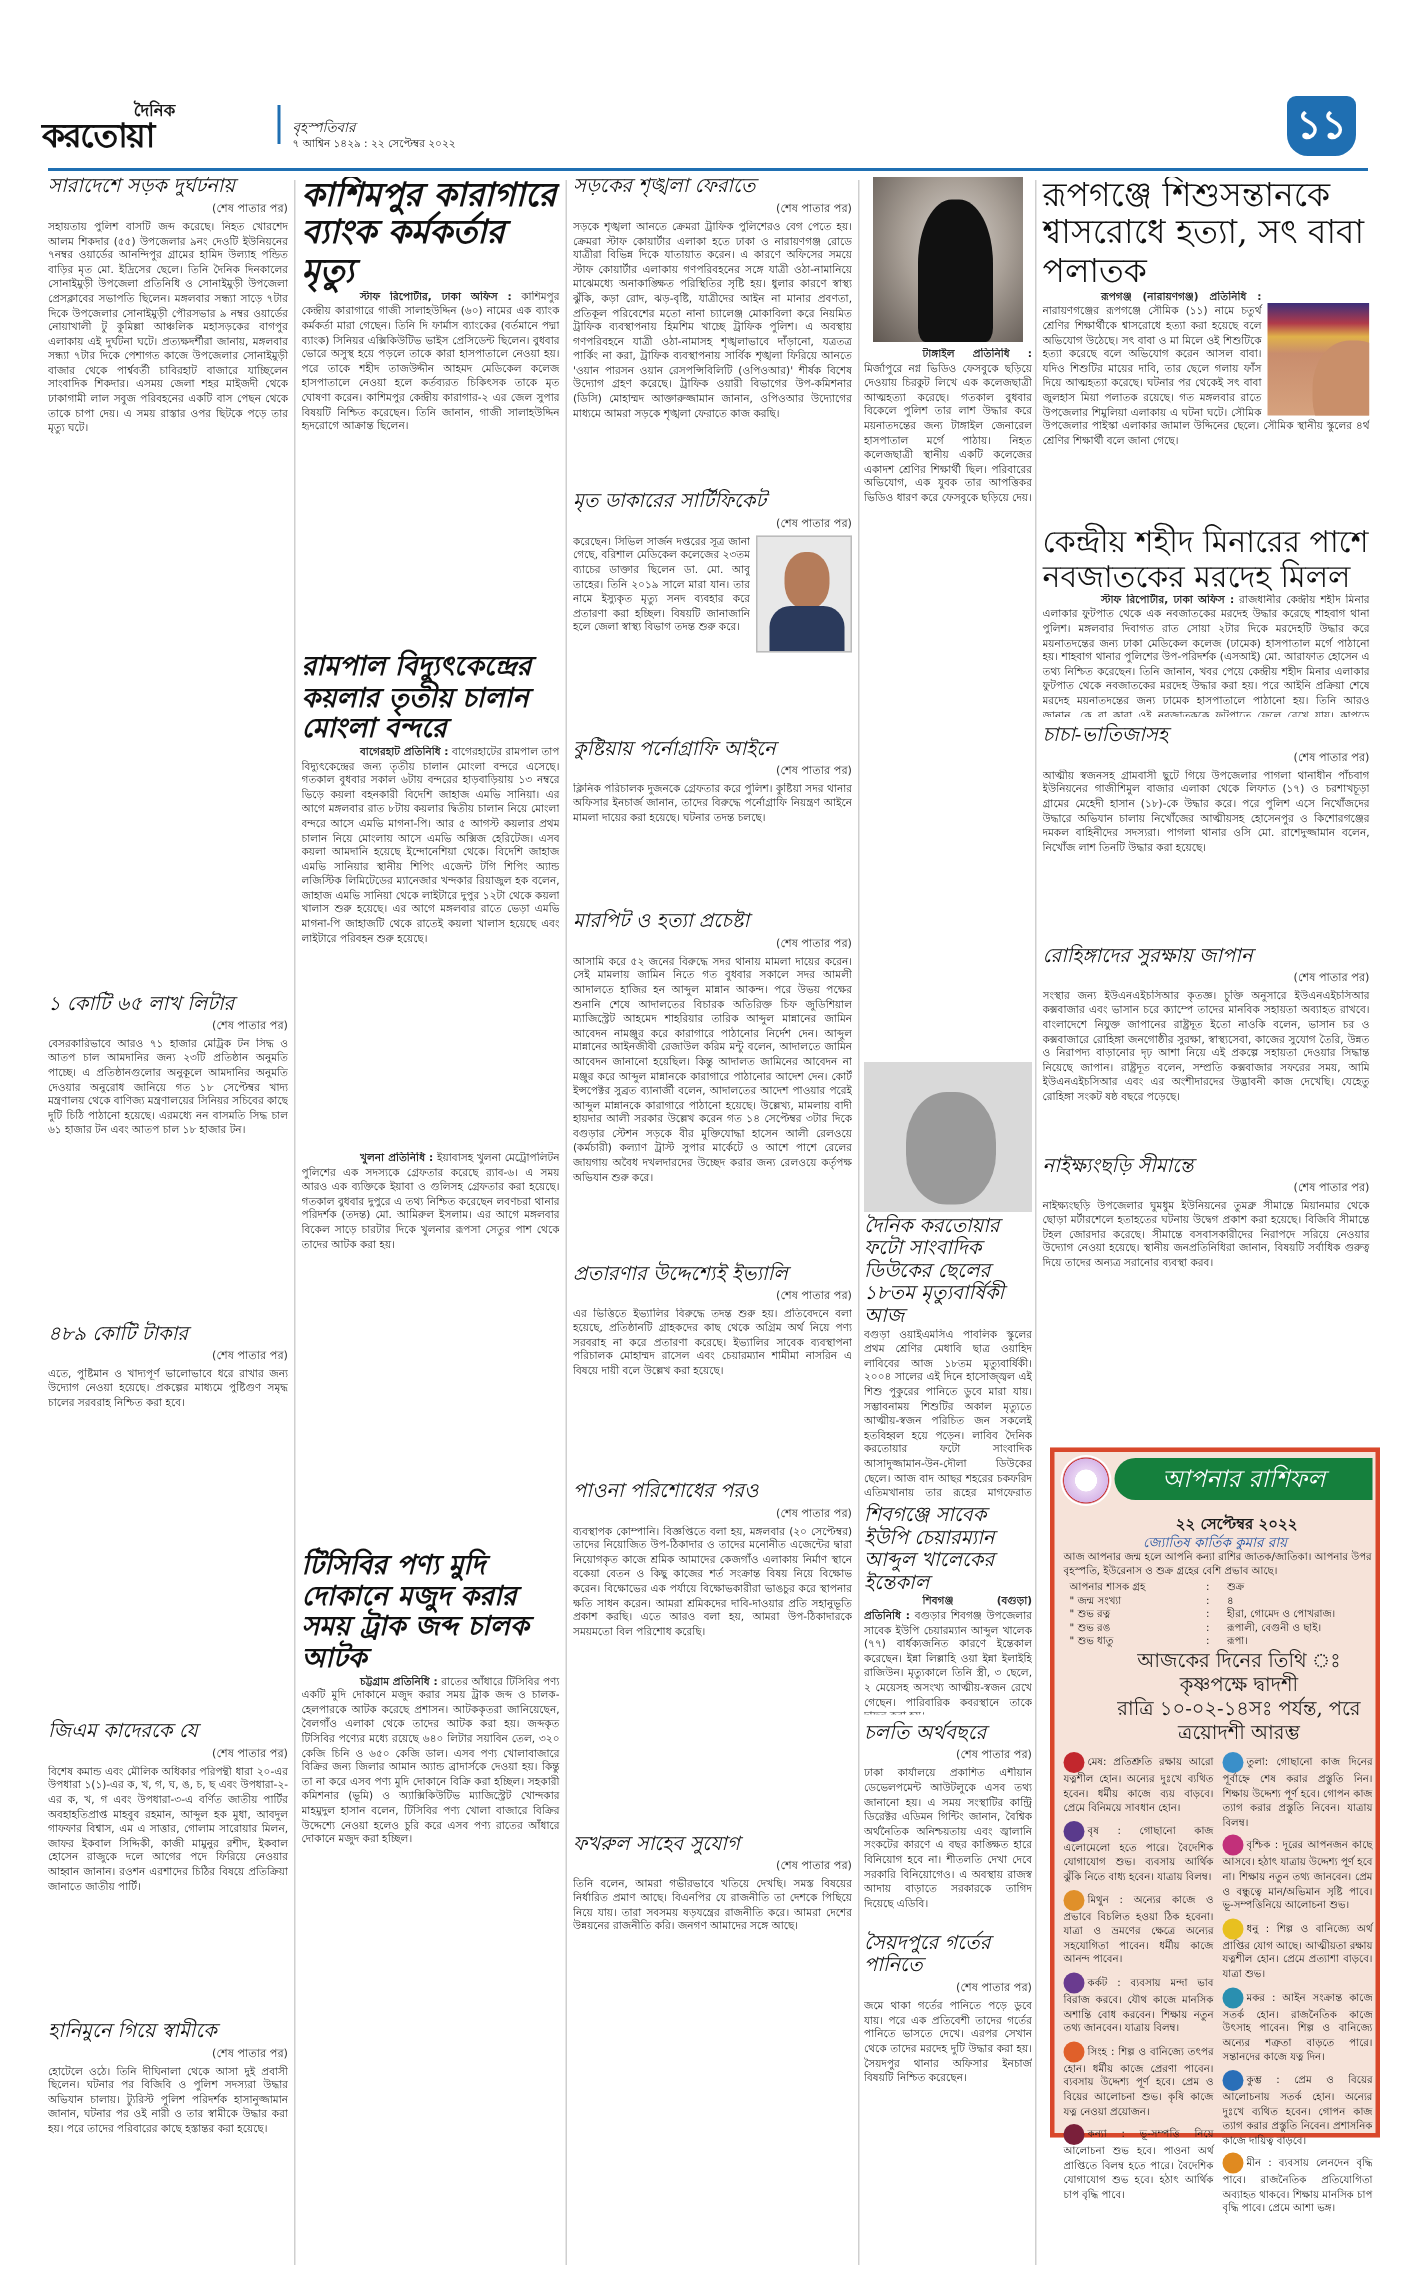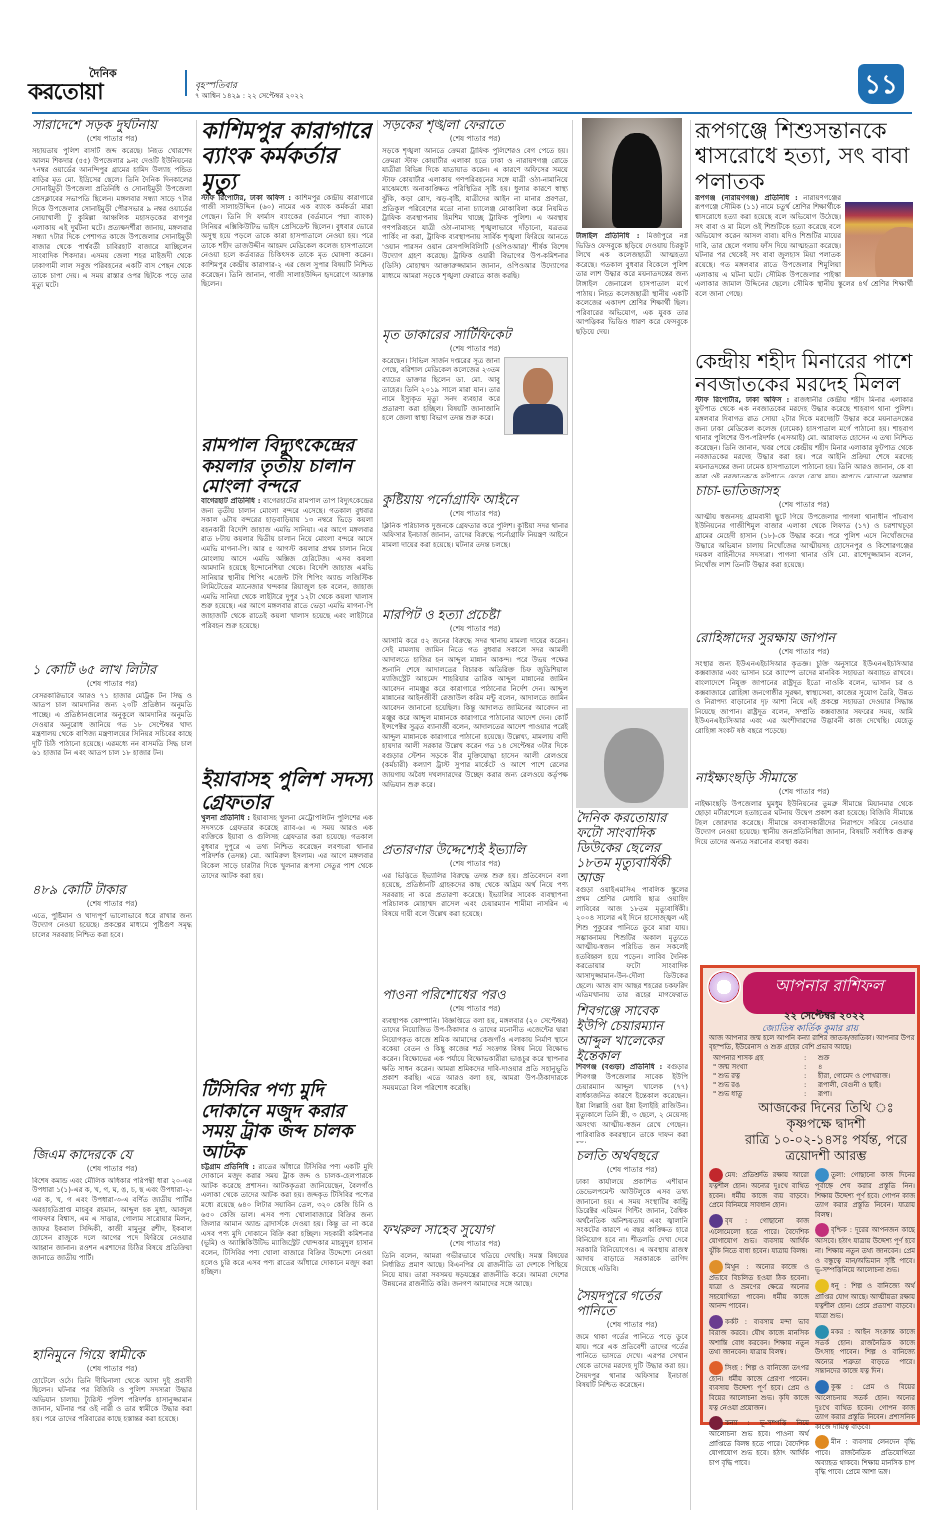--- a/index.html
+++ b/index.html
@@ -16,38 +16,38 @@
   .page-no { position: absolute; left: 858px; top: 64px; width: 46px; height: 40px; background: #1f6fb2; color: #fff; font-size: 26px; font-weight: bold; text-align: center; line-height: 40px; border-radius: 6px 6px 14px 14px; }
   .mast-rule { position: absolute; left: 32px; top: 112px; width: 880px; height: 2px; background: #1f6fb2; }
 
   .col { position: absolute; top: 118px; overflow: hidden; }
   .article { margin-bottom: 6px; }
   .head { font-family: "DejaVu Serif", serif; font-style: italic; text-align: left; color: #111; line-height: 1.15; }
   .h-sm { font-size: 13px; }
   .h-md { font-size: 17px; }
   .h-lg { font-size: 24px; font-weight: bold; font-style: italic; }
   .h-xl { font-size: 28px; font-style: normal; }
-  .cont { font-size: 7.5px; text-align: center; color: #333; margin-bottom: 2px; }
+  .cont { font-size: 7.5px; text-align: right; color: #333; margin-bottom: 2px; }
   .body { font-size: 7px; line-height: 9.6px; text-align: justify; color: #2b2b2b; }
-  .byline { font-weight: bold; }
+  .byline { font-weight: bold; margin-left: 39px; }
   .vrule { position: absolute; top: 120px; width: 1px; height: 1390px; background: #cfcfcf; }
 
   .img-box { background: #888; position: relative; overflow: hidden; }
   .silhouette { background: radial-gradient(ellipse at 55% 40%, #d8d2cc 0%, #a89f96 45%, #5e5650 100%); }
   .silhouette .shape { position: absolute; left: 30px; top: 15px; width: 50px; height: 95px; background: #111; border-radius: 45% 45% 10% 10%; }
   .boy { background: linear-gradient(180deg,#3b2f7a 0%,#b03a4a 18%,#e0b24a 30%,#c98d6d 45%,#d6a27e 100%); }
   .boy .face { position:absolute; left: 30px; top: 25px; width: 55px; height: 70px; background: #c98f6a; border-radius: 45%; }
   .man { background: #e8e8e8; border: 1px solid #bbb; }
   .man .face { position:absolute; left: 18px; top: 10px; width: 30px; height: 38px; background:#b57c5a; border-radius: 45%; }
   .man .suit { position:absolute; left: 8px; top: 46px; width: 50px; height: 30px; background:#2b3a5c; border-radius: 14px 14px 0 0; }
   .child { background: #d9d9d9; }
   .child .face { position:absolute; left: 28px; top: 20px; width: 60px; height: 75px; background:#9a9a9a; border-radius: 45%; }
 
   .rashi { position: absolute; left: 700px; top: 965px; width: 220px; height: 460px; background: #f6e3d9; border: 3px solid #d9482b; }
-  .rashi-banner { position: absolute; left: 40px; top: 4px; width: 172px; height: 42px; background: #be185d; color: #fff; font-size: 16px; text-align: center; line-height: 28px; border-radius: 14px 0 0 14px; font-style: italic; }
+  .rashi-banner { position: absolute; left: 40px; top: 4px; width: 172px; height: 28px; background: #15803d; color: #fff; font-size: 16px; text-align: center; line-height: 28px; border-radius: 14px 0 0 14px; font-style: italic; }
   .rashi-wheel { position: absolute; left: 4px; top: 2px; width: 34px; height: 34px; border-radius: 50%; background: radial-gradient(circle,#fff 30%,#e8d3f2 31%,#d7b7e8 60%,#c52d2d 62%,#fff 66%); }
   .rashi-date { position: absolute; top: 40px; width: 100%; text-align: center; font-size: 10px; font-weight: bold; padding-left: 29px; }
   .rashi-astro { position: absolute; top: 53px; width: 100%; text-align: center; font-size: 9px; color: #1f4fa0; font-style: italic; }
   .rashi-intro { position: absolute; left: 6px; top: 66px; width: 206px; font-size: 6.8px; line-height: 9px; }
   .rashi-table { position: absolute; left: 6px; top: 86px; width: 206px; font-size: 6.8px; line-height: 9px; }
   .rashi-table .row { display: flex; }
   .rashi-table .k { width: 95px; padding-left: 4px; }
   .rashi-table .c { width: 14px; }
   .rashi-tithi { position: absolute; left: 0; top: 132px; width: 100%; text-align: center; font-size: 13px; line-height: 16px; font-family: "DejaVu Serif", serif; padding-left: 32px; }
   .rashi-signs { position: absolute; left: 6px; top: 168px; width: 206px; display: flex; gap: 6px; margin-top: 32px; }
@@ -112,21 +112,20 @@
     </div>
   </div>
   <div class="article">
     <div class="head h-lg" style="font-size:18px">রামপাল বিদ্যুৎকেন্দ্রের কয়লার তৃতীয় চালান মোংলা বন্দরে</div>
     <div class="body" style="height:265px;overflow:hidden">
       <span class="byline">বাগেরহাট প্রতিনিধি :</span>
       <span>বাগেরহাটের রামপাল তাপ বিদ্যুৎকেন্দ্রের জন্য তৃতীয় চালান মোংলা বন্দরে এসেছে। গতকাল বুধবার সকাল ৬টায় বন্দরের হাড়বাড়িয়ায় ১৩ নম্বরে ভিড়ে কয়লা বহনকারী বিদেশি জাহাজ এমভি সানিয়া। এর আগে মঙ্গলবার রাত ৮টায় কয়লার দ্বিতীয় চালান নিয়ে মোংলা বন্দরে আসে এমভি মাগনা-পি। আর ৫ আগস্ট কয়লার প্রথম চালান নিয়ে মোংলায় আসে এমভি অক্সিজ হেরিটেজ। এসব কয়লা আমদানি হয়েছে ইন্দোনেশিয়া থেকে। বিদেশি জাহাজ এমভি সানিয়ার স্থানীয় শিপিং এজেন্ট টগি শিপিং অ্যান্ড লজিস্টিক লিমিটেডের ম্যানেজার খন্দকার রিয়াজুল হক বলেন, জাহাজ এমভি সানিয়া থেকে লাইটারে দুপুর ১২টা থেকে কয়লা খালাস শুরু হয়েছে। এর আগে মঙ্গলবার রাতে ভেড়া এমভি মাগনা-পি জাহাজটি থেকে রাতেই কয়লা খালাস হয়েছে এবং লাইটারে পরিবহন শুরু হয়েছে।</span>
     </div>
   </div>
   <div class="article">
-    <div class="head h-lg" style="font-size:20px">ইয়াবাসহ পুলিশ সদস্য গ্রেফতার</div>
     <div class="body" style="height:260px;overflow:hidden">
       <span class="byline">খুলনা প্রতিনিধি :</span>
       <span>ইয়াবাসহ খুলনা মেট্রোপলিটন পুলিশের এক সদস্যকে গ্রেফতার করেছে র‌্যাব-৬। এ সময় আরও এক ব্যক্তিকে ইয়াবা ও গুলিসহ গ্রেফতার করা হয়েছে। গতকাল বুধবার দুপুরে এ তথ্য নিশ্চিত করেছেন লবণচরা থানার পরিদর্শক (তদন্ত) মো. আমিরুল ইসলাম। এর আগে মঙ্গলবার বিকেল সাড়ে চারটার দিকে খুলনার রূপসা সেতুর পাশ থেকে তাদের আটক করা হয়।</span>
     </div>
   </div>
   <div class="article">
     <div class="head h-lg" style="font-size:18px">টিসিবির পণ্য মুদি দোকানে মজুদ করার সময় ট্রাক জব্দ চালক আটক</div>
     <div class="body">
       <span class="byline">চট্টগ্রাম প্রতিনিধি :</span>
       <span>রাতের আঁধারে টিসিবির পণ্য একটি মুদি দোকানে মজুদ করার সময় ট্রাক জব্দ ও চালক-হেলপারকে আটক করেছে প্রশাসন। আটককৃতরা জানিয়েছেন, বৈলগাঁও এলাকা থেকে তাদের আটক করা হয়। জব্দকৃত টিসিবির পণ্যের মধ্যে রয়েছে ৬৪০ লিটার সয়াবিন তেল, ৩২০ কেজি চিনি ও ৬৫০ কেজি ডাল। এসব পণ্য খোলাবাজারে বিক্রির জন্য জিলার আমান অ্যান্ড ব্রাদার্সকে দেওয়া হয়। কিন্তু তা না করে এসব পণ্য মুদি দোকানে বিক্রি করা হচ্ছিল। সহকারী কমিশনার (ভূমি) ও অ্যাক্সিকিউটিভ ম্যাজিস্ট্রেট খোন্দকার মাহমুদুল হাসান বলেন, টিসিবির পণ্য খোলা বাজারে বিক্রির উদ্দেশ্যে নেওয়া হলেও চুরি করে এসব পণ্য রাতের আঁধারে দোকানে মজুদ করা হচ্ছিল।</span>

